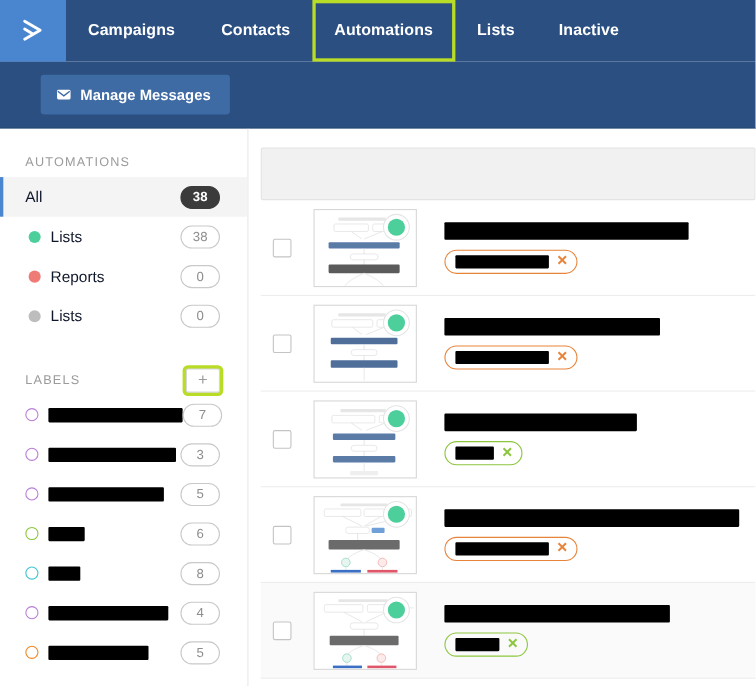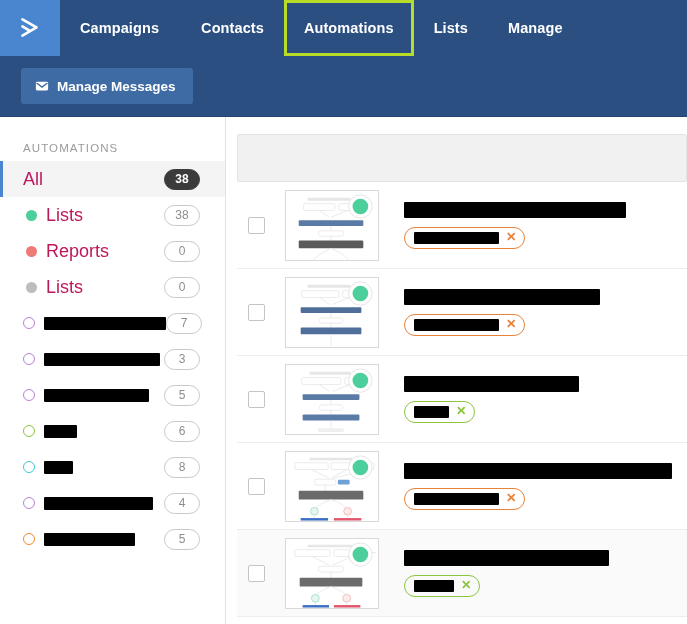--- a/index.html
+++ b/index.html
@@ -46,21 +46,21 @@
     position: relative;
     z-index: 4;
   }
 
   
   .subbar {
     height: 61px;
     background: #2b4f81;
     display: flex;
     align-items: center;
-    padding-left: 21px;
+    padding-left: 37px;
     border-bottom: 1px solid #24456f;
   }
   .manage-btn {
     background: #3f6ba4;
     color: #ffffff;
     border: none;
     border-radius: 3px;
     height: 36px;
     padding: 0 17px 0 14px;
     font-size: 13.5px;
@@ -106,21 +106,21 @@
     cursor: pointer;
     border-left: 3px solid transparent;
     position: relative;
   }
   .filter-row.active {
     background: #f4f4f4;
     border-left: 3px solid #4a86cf;
     padding-left: 20px;
   }
   .dot { width: 11px; height: 11px; border-radius: 50%; margin-right: 9px; flex: 0 0 11px; }
-  .filter-label { font-size: 18px; color: #be185d; flex: 1; }
+  .filter-label { font-size: 14px; color: #0f172a; flex: 1; }
   .badge-pill {
     min-width: 36px;
     height: 21px;
     border-radius: 11px;
     border: 1px solid #c9c9c9;
     color: #8d8d8d;
     font-size: 12px;
     display: flex;
     align-items: center;
     justify-content: center;
@@ -244,21 +244,21 @@
     <div class="nav-item first">
         <span>Contacts</span>
       </div>
     <div class="nav-item highlighted">
         <span>Automations</span>
       </div>
     <div class="nav-item">
         <span>Lists</span>
       </div>
     <div class="nav-item">
-        <span>Manage</span>
+        <span>Inactive</span>
       </div>
   </div>
 </div>
 
 <div class="subbar">
   <button class="manage-btn">
     <svg class="mail-icon" viewBox="0 0 16 13">
       <rect x="1" y="1.5" width="14" height="10" rx="1.5" fill="#ffffff"></rect>
       <path d="M1.8 3 L8 7.8 L14.2 3" fill="none" stroke="#3f6ba4" stroke-width="1.5"></path>
     </svg>
@@ -289,20 +289,26 @@
       <span class="filter-label">Reports</span>
       <span class="badge-pill">0</span>
     </div>
 
     <div class="filter-row">
       <span class="dot" style="background:#bdbdbd"></span>
       <span class="filter-label">Lists</span>
       <span class="badge-pill">0</span>
     </div>
 
+    <div class="section-head labels-head">
+      <span>LABELS</span>
+      <button class="add-label-btn">
+        <span>+</span>
+      </button>
+    </div>
 
     <div id="label-list">
         <div class="label-row">
           <span class="ring" style="border-color:#b97fd6"></span>
           <span class="label-name-wrap">
             <span class="redact" style="width:122px"></span>
           </span>
           <span class="badge-pill">7</span>
         </div>
         <div class="label-row">

